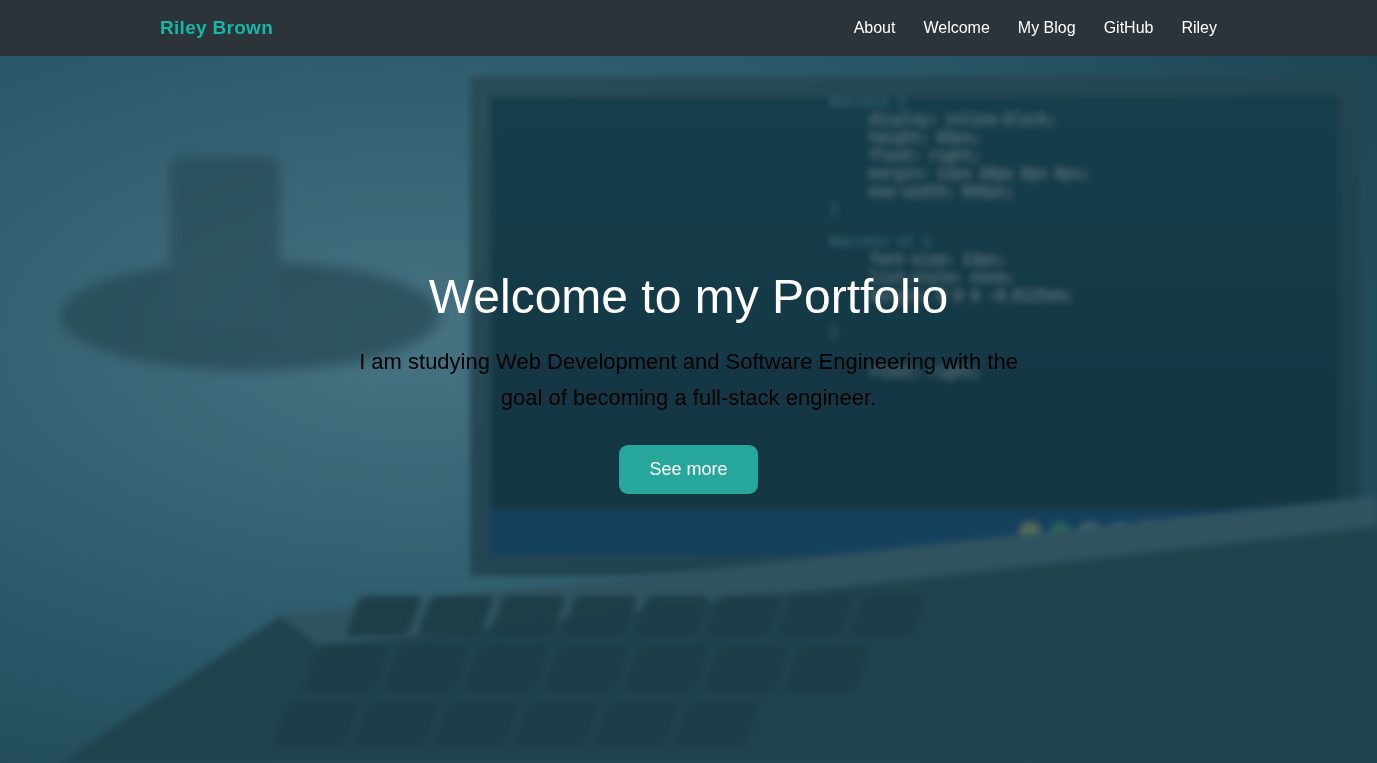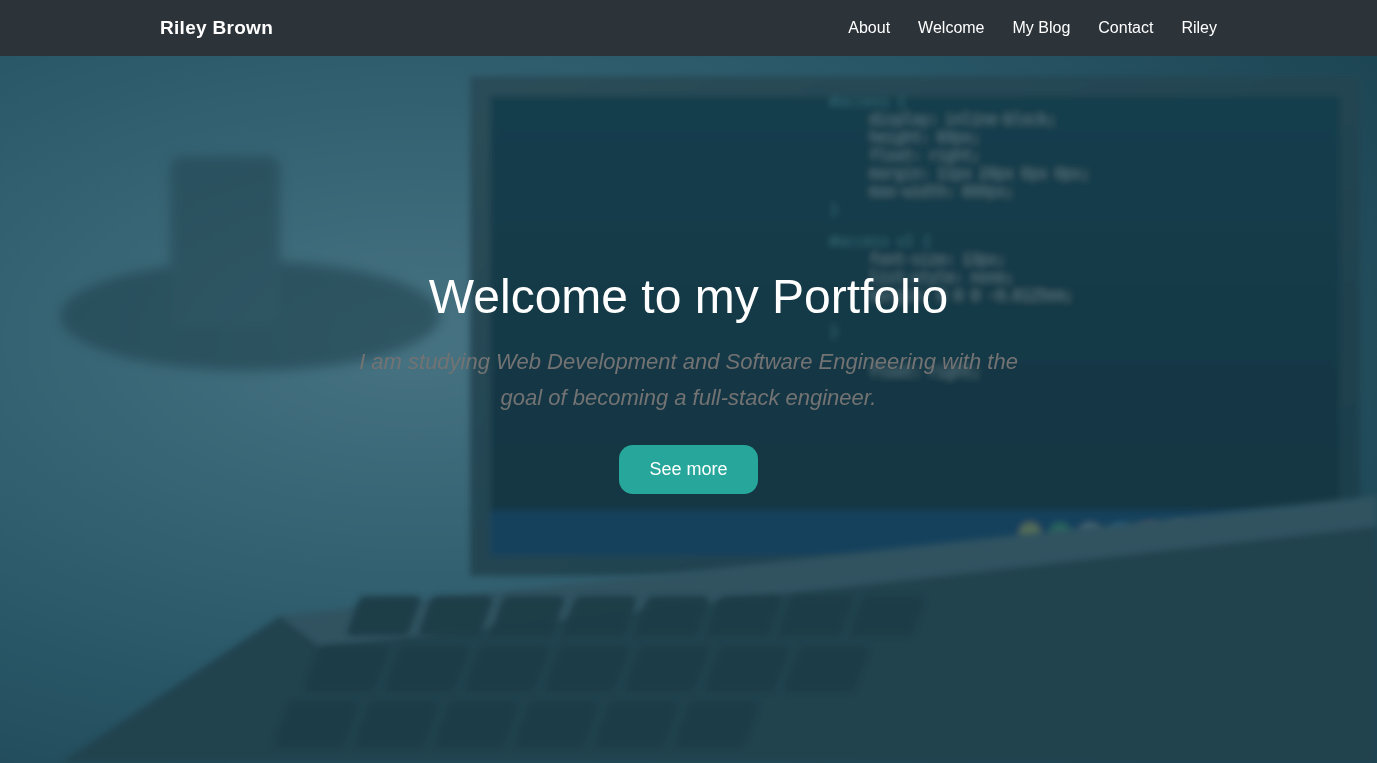--- a/index.html
+++ b/index.html
@@ -15,21 +15,21 @@
     }
     .navbar {
       background-color: #2c3339;
       height: 56px;
       display: flex;
       align-items: center;
       justify-content: space-between;
       padding: 0 160px;
     }
     .brand {
-      color: #ffffff;
+      color: #14b8a6;
       font-weight: 800;
       font-size: 19px;
       letter-spacing: 0.3px;
     }
     .nav-links {
       display: flex;
       gap: 28px;
     }
     .nav-link {
       color: #ffffff;
@@ -60,50 +60,49 @@
       background: rgba(30, 78, 95, 0.55);
       z-index: -1;
     }
     .hero-title {
       color: #ffffff;
       font-size: 48px;
       font-weight: 400;
       margin-bottom: 20px;
     }
     .hero-subtitle {
-      color: #737373;
+      color: #000000;
       font-size: 22px;
       font-weight: 300;
       line-height: 1.6;
       max-width: 700px;
       margin-bottom: 30px;
-      font-style: italic;
     }
     .btn {
       background-color: #27a79b;
       color: #ffffff;
       border: none;
       padding: 14px 30px;
       font-size: 18px;
-      border-radius: 14px;
+      border-radius: 9px;
       cursor: pointer;
       font-family: inherit;
       font-weight: 300;
     }
   </style>
 </head>
 <body>
 
 <nav class="navbar">
   <a class="brand">Riley Brown</a>
   <div class="nav-links">
     <a class="nav-link">About</a>
     <a class="nav-link">Welcome</a>
     <a class="nav-link">My Blog</a>
-    <a class="nav-link">Contact</a>
+    <a class="nav-link">GitHub</a>
     <a class="nav-link">Riley</a>
   </div>
 </nav>
 
 <section class="hero">
   <svg class="hero-bg" viewBox="0 0 1377 707" preserveAspectRatio="xMidYMid slice" xmlns="http://www.w3.org/2000/svg">
     <defs>
       <radialGradient id="deskgrad" cx="30%" cy="40%" r="80%">
         <stop offset="0%" stop-color="#7aa0ae"></stop>
         <stop offset="60%" stop-color="#3b6575"></stop>

